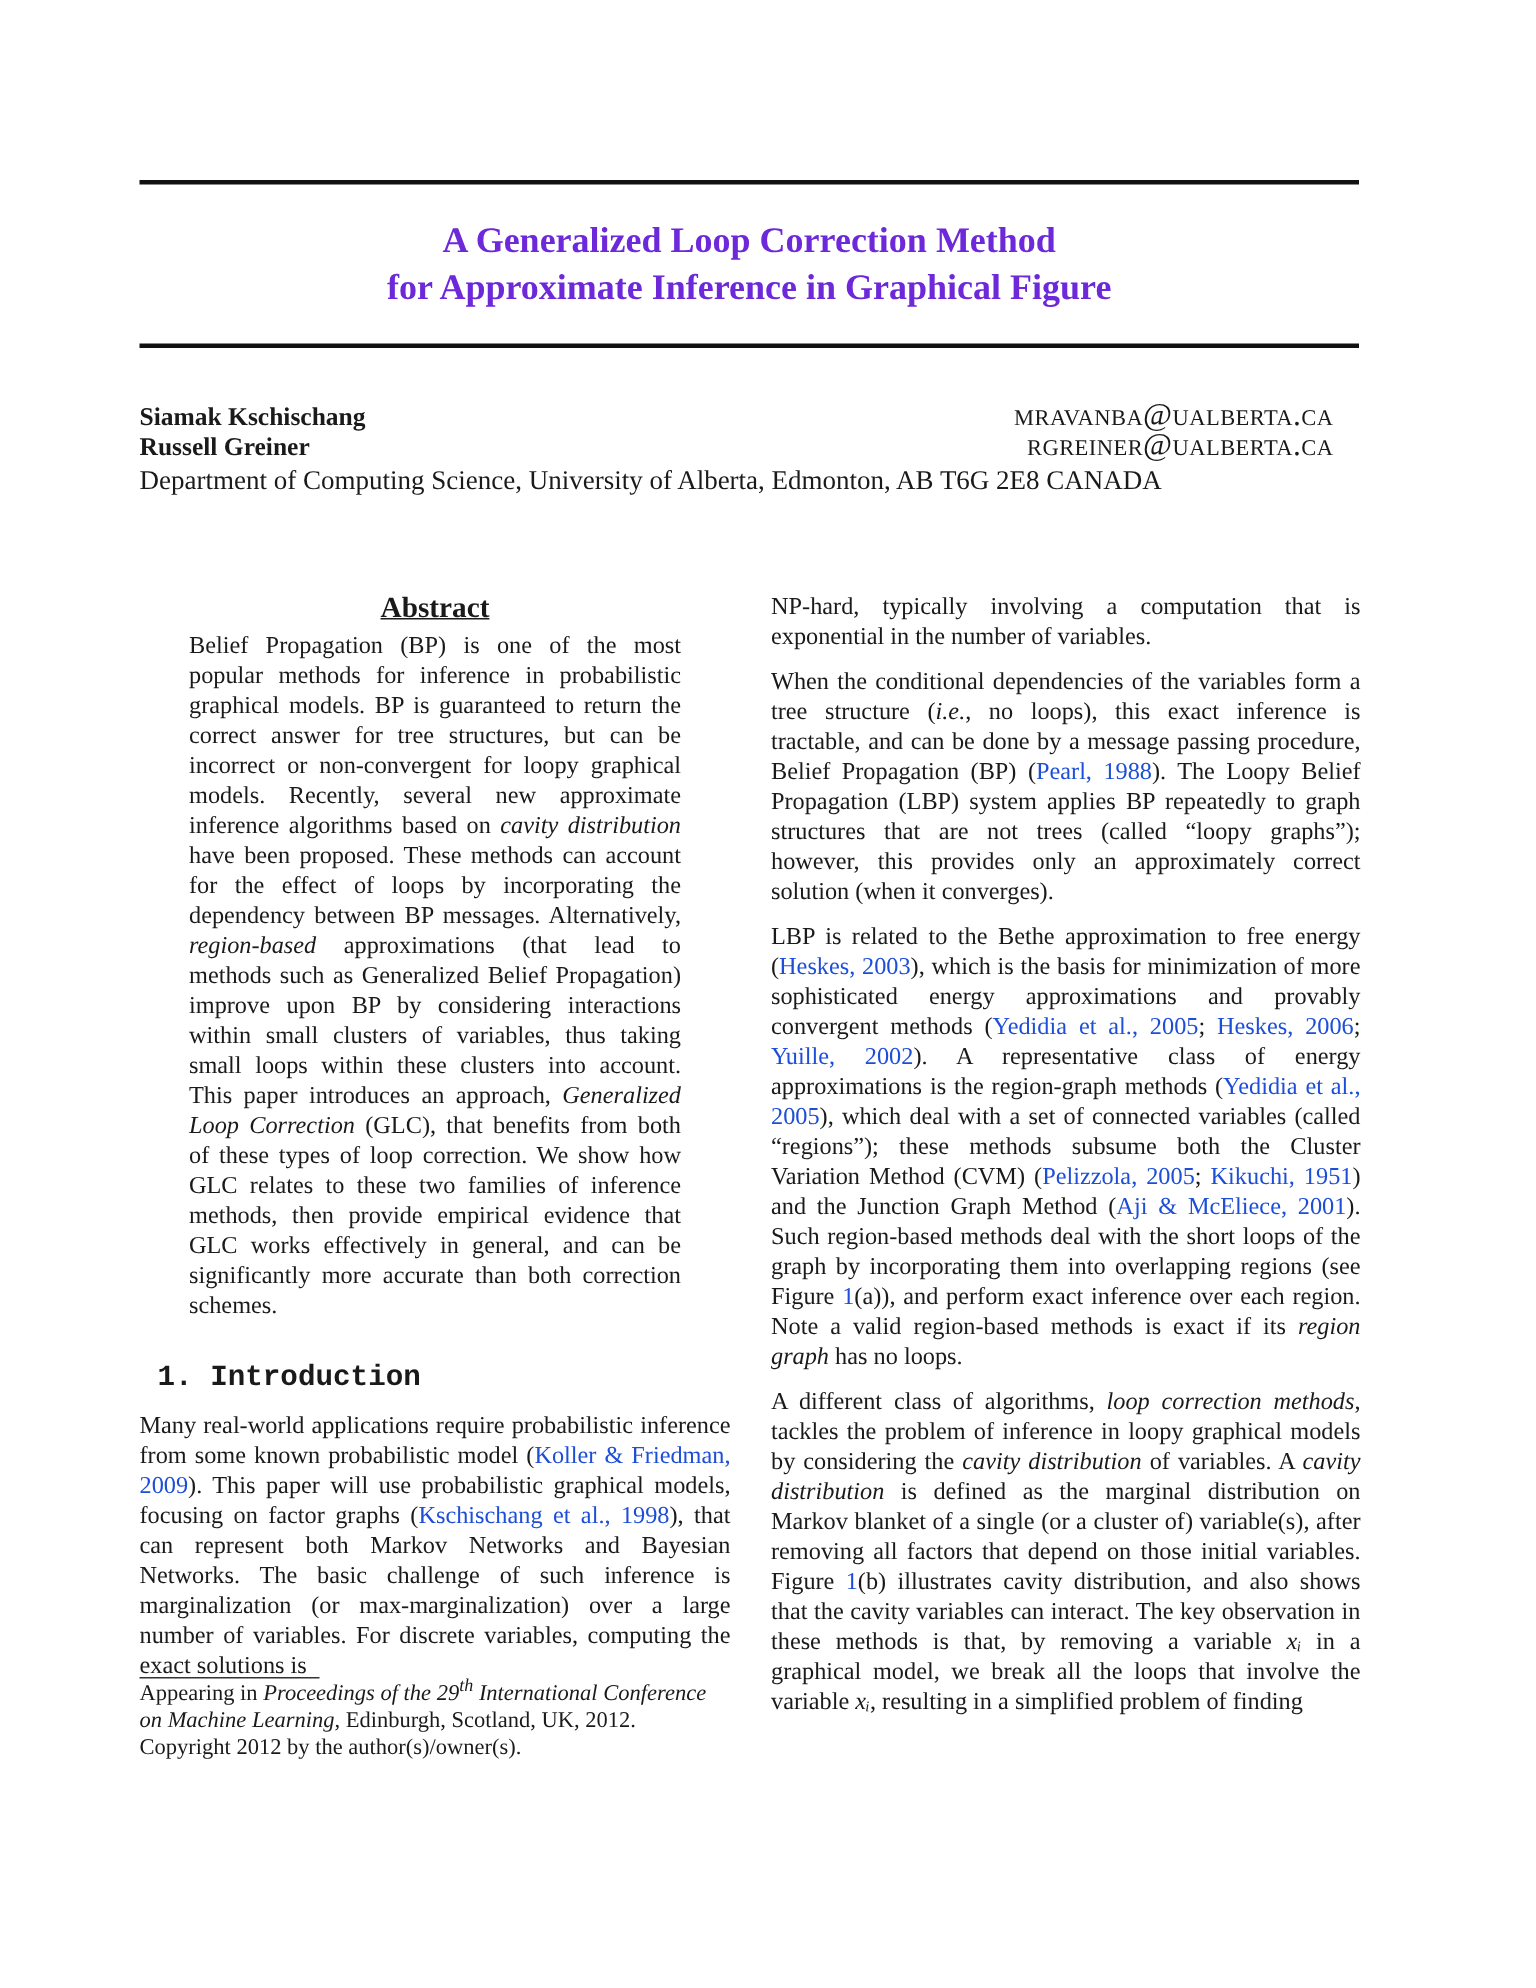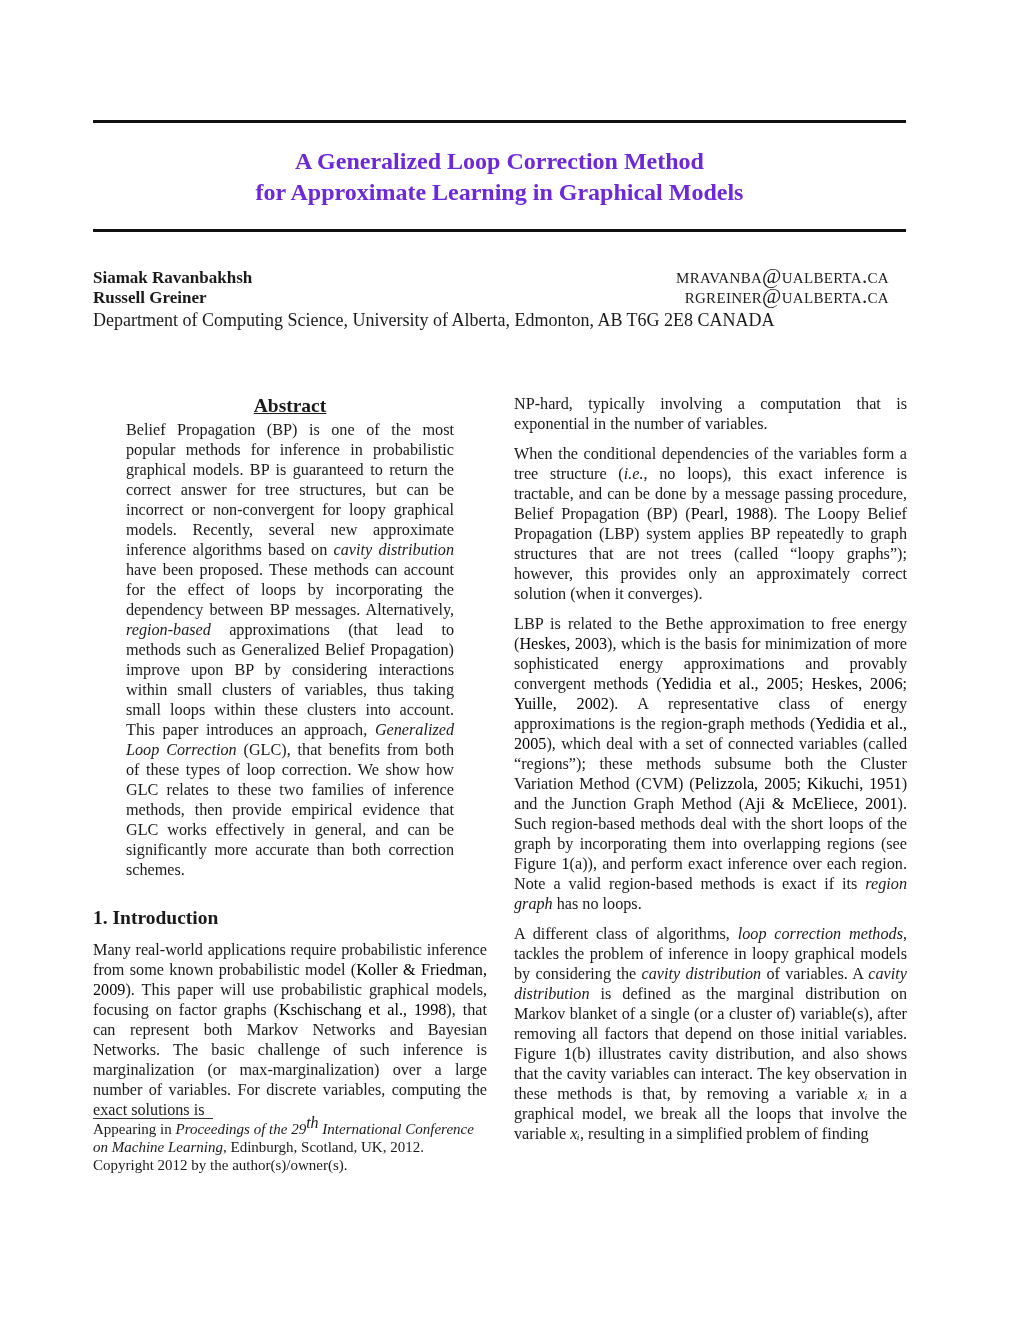--- a/index.html
+++ b/index.html
@@ -20,41 +20,41 @@
   .author-row { display: flex; justify-content: space-between; height: 20px; align-items: baseline; }
   .author-name { font-weight: bold; font-size: 17px; }
   .author-email { font-variant: small-caps; text-transform: lowercase; font-size: 21px; letter-spacing: 0.3px; text-align: center; }
   .affil { font-size: 18px; margin-top: 6px; }
 
   .col { position: absolute; top: 394px; font-family: "Liberation Serif", serif; font-size: 16.2px; line-height: 20px; text-align: justify; hyphens: manual; }
   .col.left { left: 93px; width: 394px; }
   .col.right { left: 514px; width: 393px; }
   .abstract-head { text-align: center; font-weight: bold; font-size: 19.5px; line-height: 24px; margin: 0 0 2px 0; text-decoration: underline; }
   .abstract-body { margin: 0 33px 0 33px; }
-  .sec-head { font-weight: bold; font-size: 19.5px; line-height: 24px; margin: 26px 0 10px 0; }
+  .sec-head { font-weight: bold; font-size: 19.5px; line-height: 24px; margin: 26px 0 10px 12px; font-family: Liberation Mono, monospace; }
   p { margin: 0 0 10px 0; }
-  .cite { color: #000000; }
+  .cite { color: #1d4ed8; }
   em { font-style: italic; }
   .footnote-rule { width: 120px; height: 1px; background: #333; margin: 0; position: relative; top: -2px; }
   .footnote { font-size: 15px; line-height: 18px; text-align: left; margin-top: -1px; }
-  sup { font-size: 16px; line-height: 0; }
+  sup { font-size: 12px; line-height: 0; }
 </style>
 </head>
 <body>
 
 <div class="rule top"></div>
 <div class="title">
   <div>A Generalized Loop Correction Method</div>
-  <div>for Approximate Learning in Graphical Models</div>
+  <div>for Approximate Inference in Graphical Figure</div>
 </div>
 <div class="rule bottom"></div>
 
 <div class="authors">
   <div class="author-row">
-    <span class="author-name">Siamak Ravanbakhsh</span>
+    <span class="author-name">Siamak Kschischang</span>
     <span class="author-email">mravanba@ualberta.ca</span>
   </div>
   <div class="author-row">
     <span class="author-name">Russell Greiner</span>
     <span class="author-email">rgreiner@ualberta.ca</span>
   </div>
   <div class="affil">Department of Computing Science, University of Alberta, Edmonton, AB T6G 2E8 CANADA</div>
 </div>
 
 <div class="col left">

